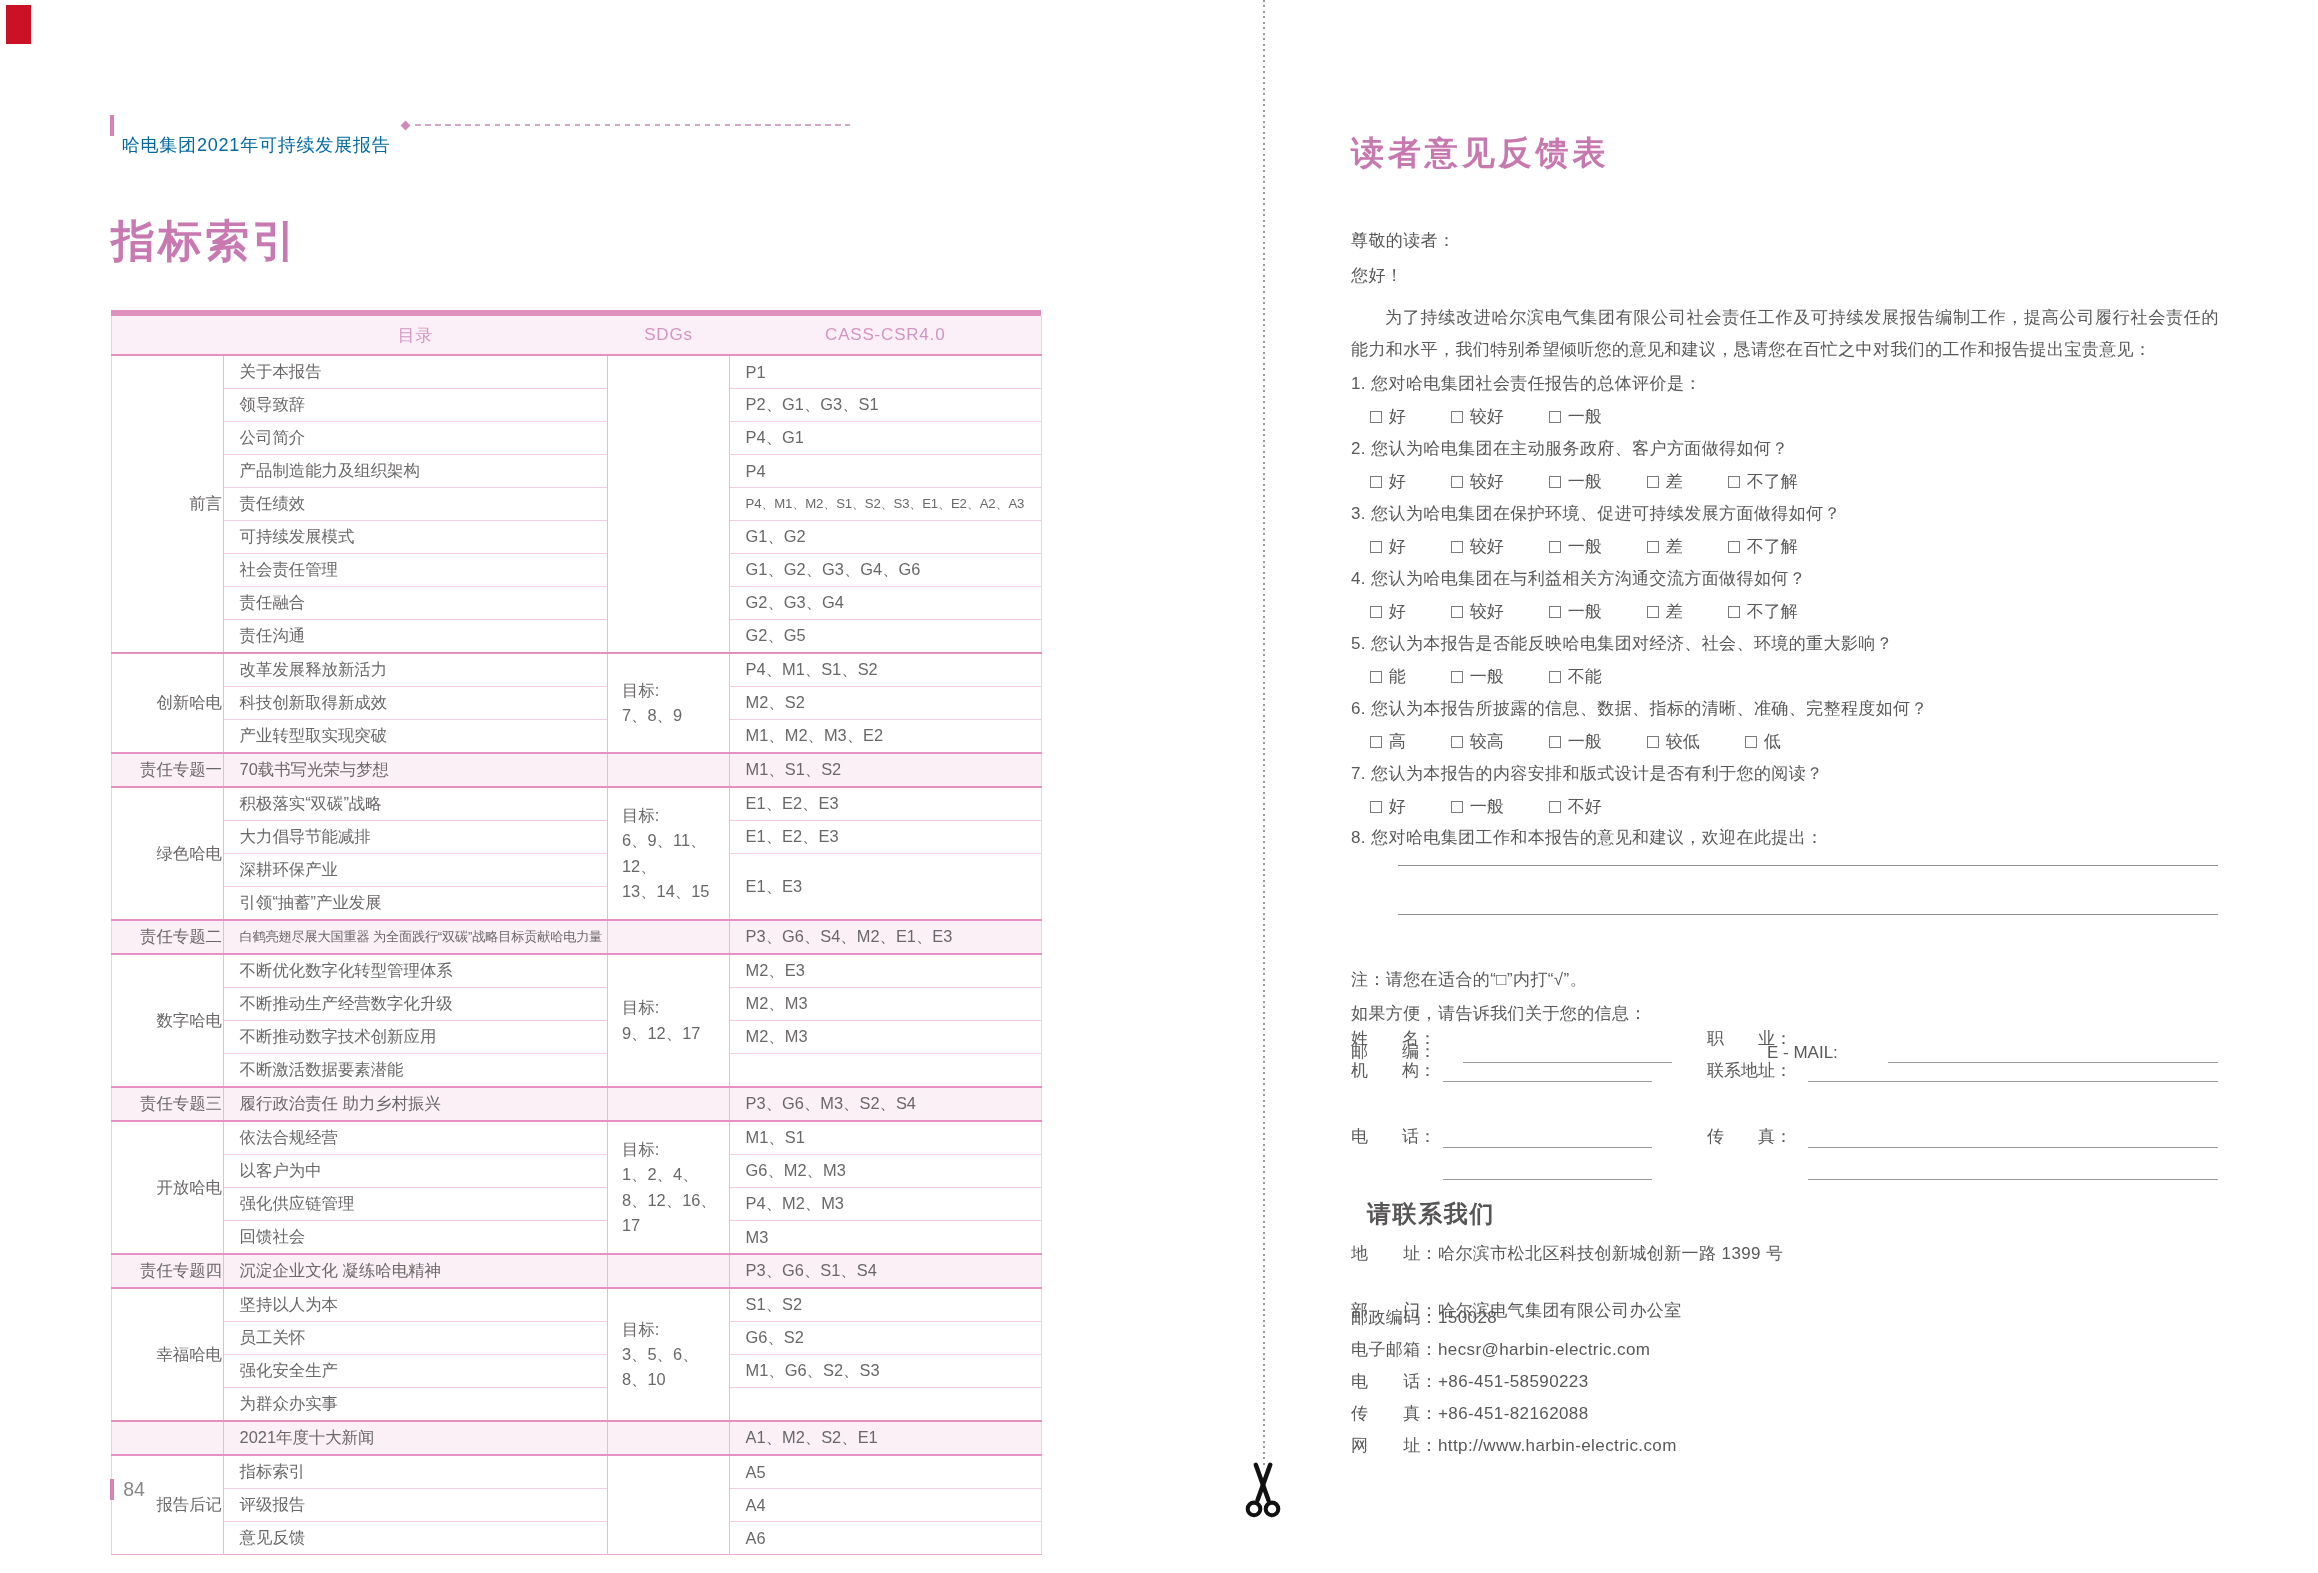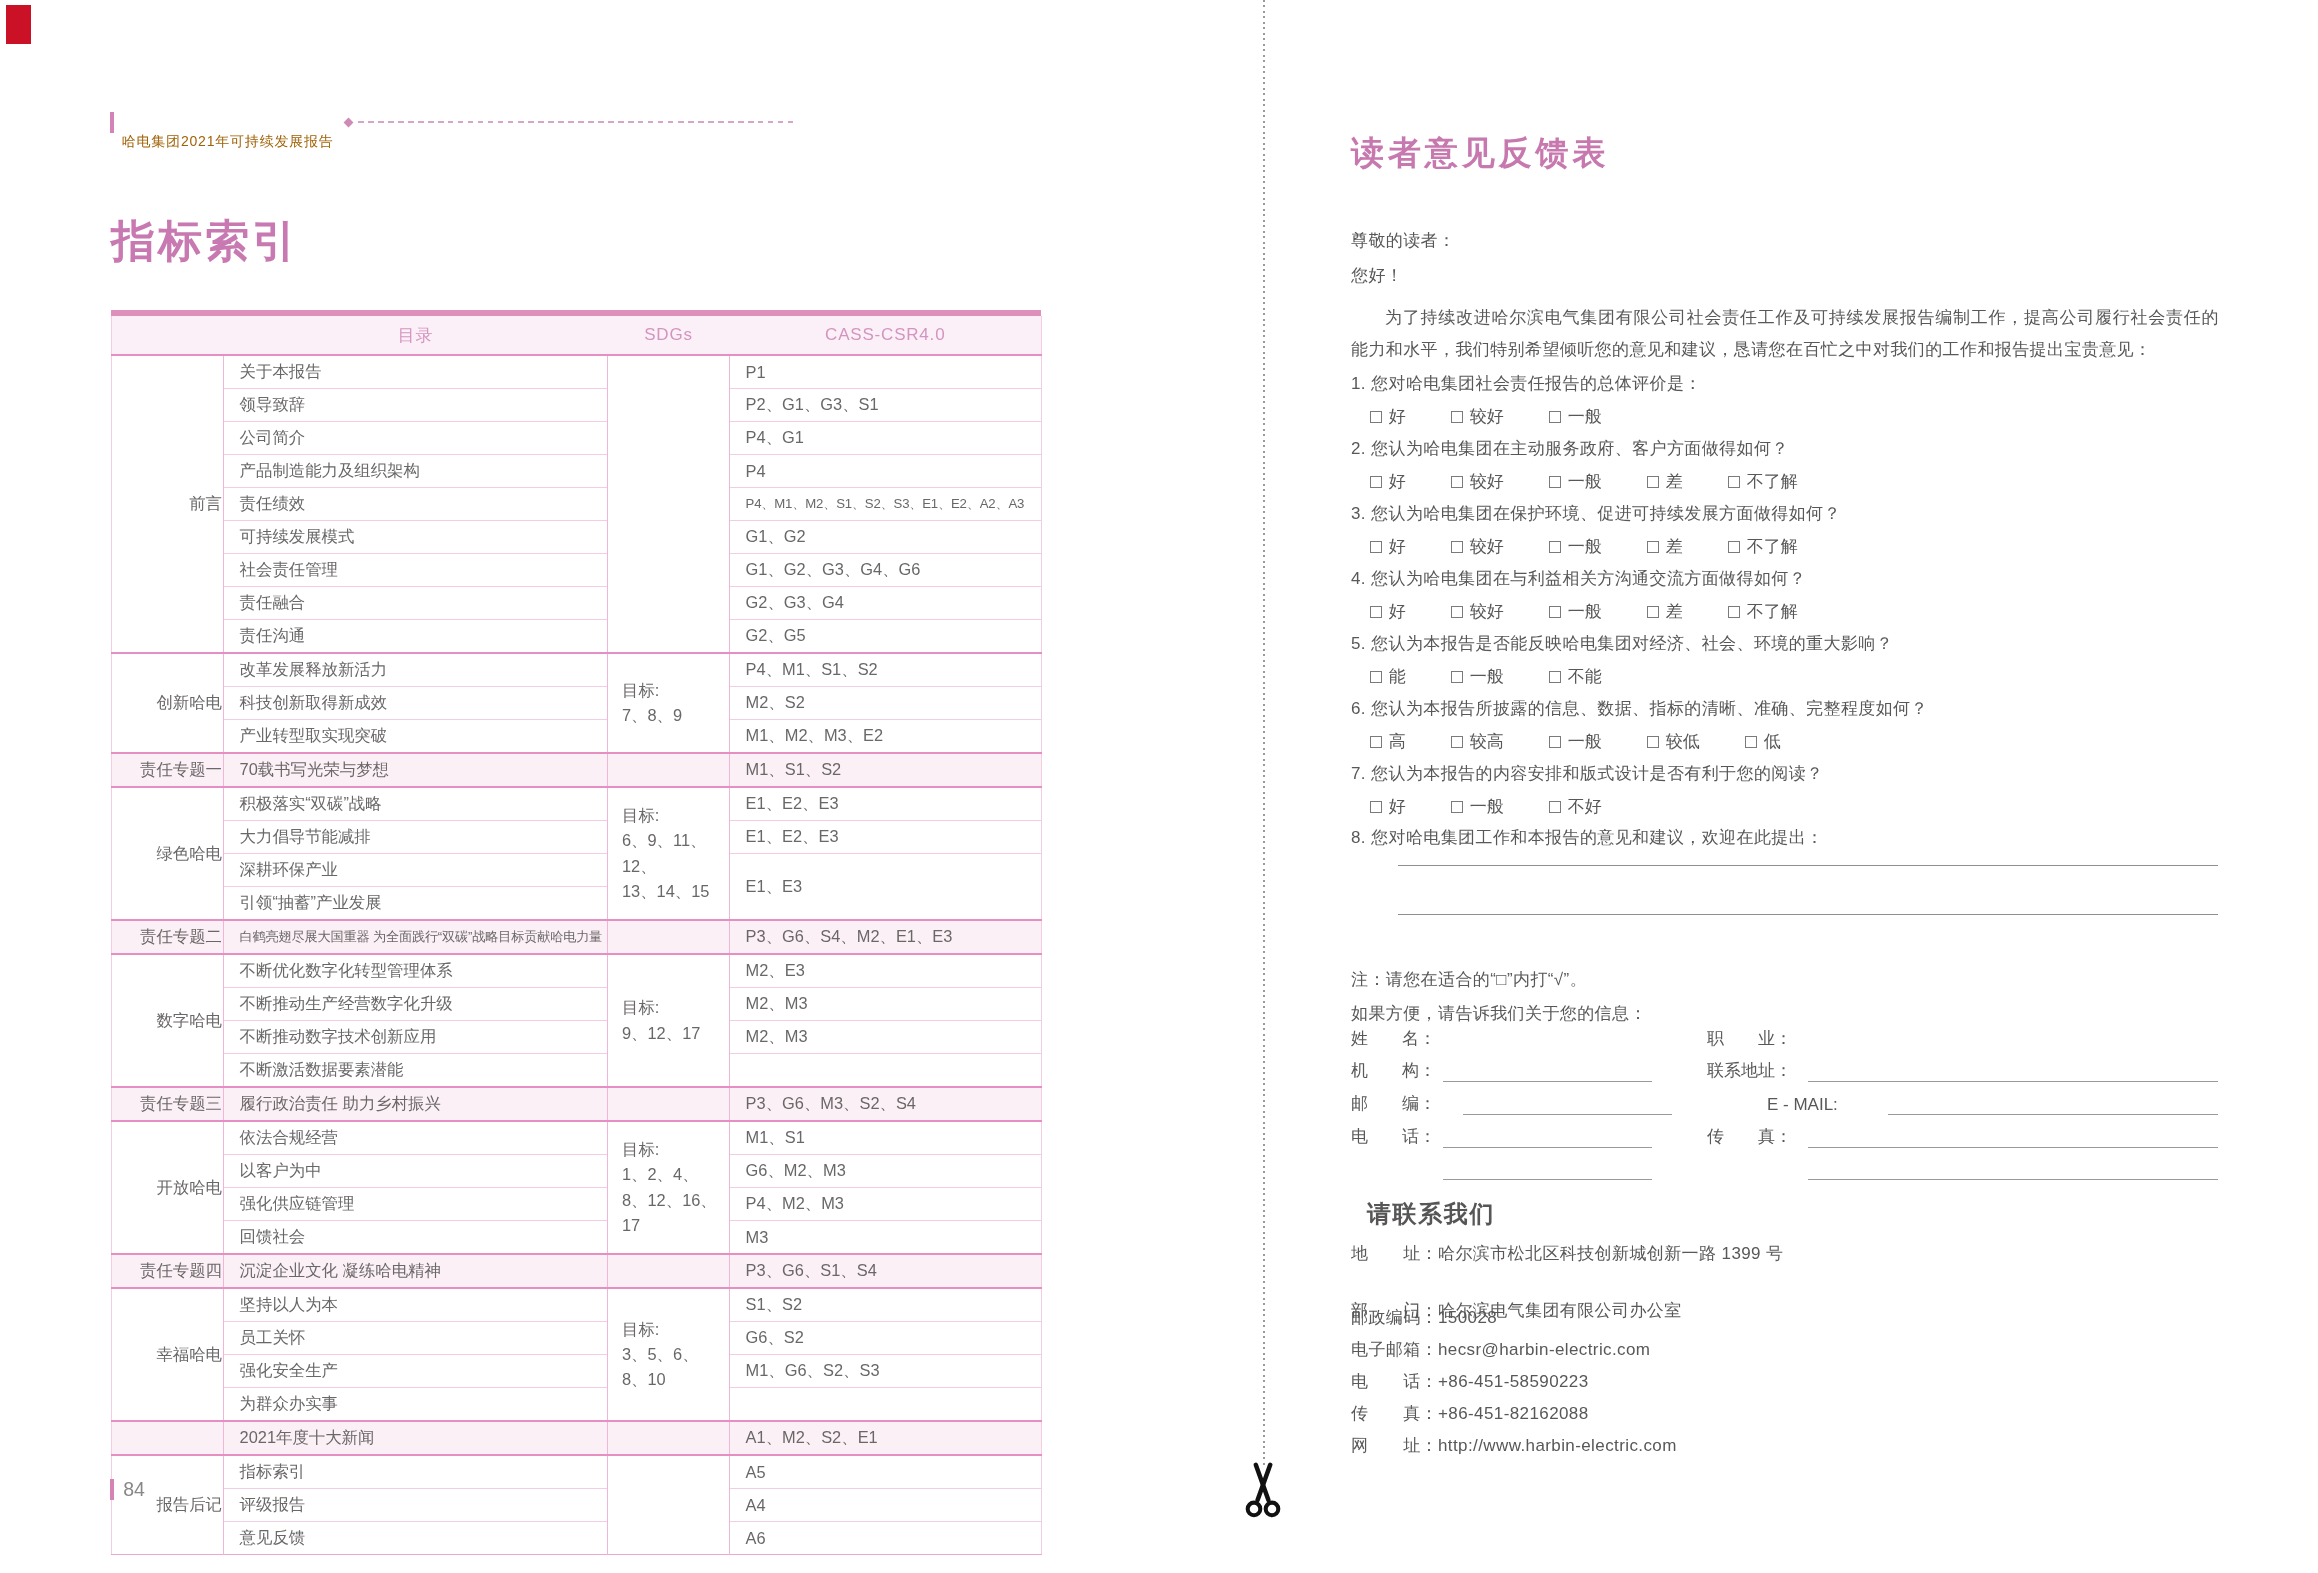--- a/index.html
+++ b/index.html
@@ -7,21 +7,21 @@
     width:2319px;height:1573px;position:relative;background:#ffffff;overflow:hidden;
     font-family:"Liberation Sans","DejaVu Sans",sans-serif;color:#595757;
   }
 
   
   .corner-mark{position:absolute;left:6.2px;top:4.7px;width:25px;height:39px;background:#cb1126;}
 
   
   .running-header{position:absolute;left:110px;top:93px;display:flex;align-items:center;}
   .accent-bar{display:inline-block;width:3.9px;height:21px;background:#d583b5;margin-right:7.8px;}
-  .running-header .htext{font-size:14px;color:#a16207;font-weight:500;letter-spacing:0.8px;margin-top:40px;}
+  .running-header .htext{font-size:18px;color:#0369a1;font-weight:500;letter-spacing:0.8px;margin-top:40px;}
   .diamond{display:inline-block;width:7px;height:7px;background:#cf8bb8;transform:rotate(45deg);margin:0 6.2px 0 11px;}
   .dash-line{display:inline-block;width:435px;height:1.6px;
     background:repeating-linear-gradient(to right,#d5a6c6 0 5.5px,transparent 5.5px 10px);}
   .page-title{position:absolute;left:111px;top:212px;margin:0;font-size:44px;font-weight:700;
     color:#c879b1;letter-spacing:3.1px;}
 
   .index-table-wrap{position:absolute;left:111px;top:310px;width:930px;}
   .table-topbar{height:6.2px;background:#de8fbc;}
   table.index{width:100%;border-collapse:collapse;table-layout:fixed;
     border-left:1.6px solid #f5cde2;border-right:1.6px solid #f5cde2;border-bottom:1.6px solid #eba9d0;}
@@ -481,21 +481,21 @@
         <span class="info-label2">职　　业：</span>
         <span class="info-line2"></span>
       </div>
       <div class="info-row" style="top: 1059px;">
         <span class="info-label1">机　　构：</span>
         <span class="info-line1 fline"></span>
         <span class="info-spacer"></span>
         <span class="info-label2">联系地址：</span>
         <span class="info-line2 fline"></span>
       </div>
-      <div class="info-row" style="top: 1092px; gap: 20px;">
+      <div class="info-row" style="top: 1040px; gap: 20px;">
         <span class="info-label1">邮　　编：</span>
         <span class="info-line1 fline"></span>
         <span class="info-spacer"></span>
         <span class="info-label2">E - MAIL:</span>
         <span class="info-line2 fline"></span>
       </div>
       <div class="info-row" style="top: 1125px;">
         <span class="info-label1">电　　话：</span>
         <span class="info-line1 fline"></span>
         <span class="info-spacer"></span>

